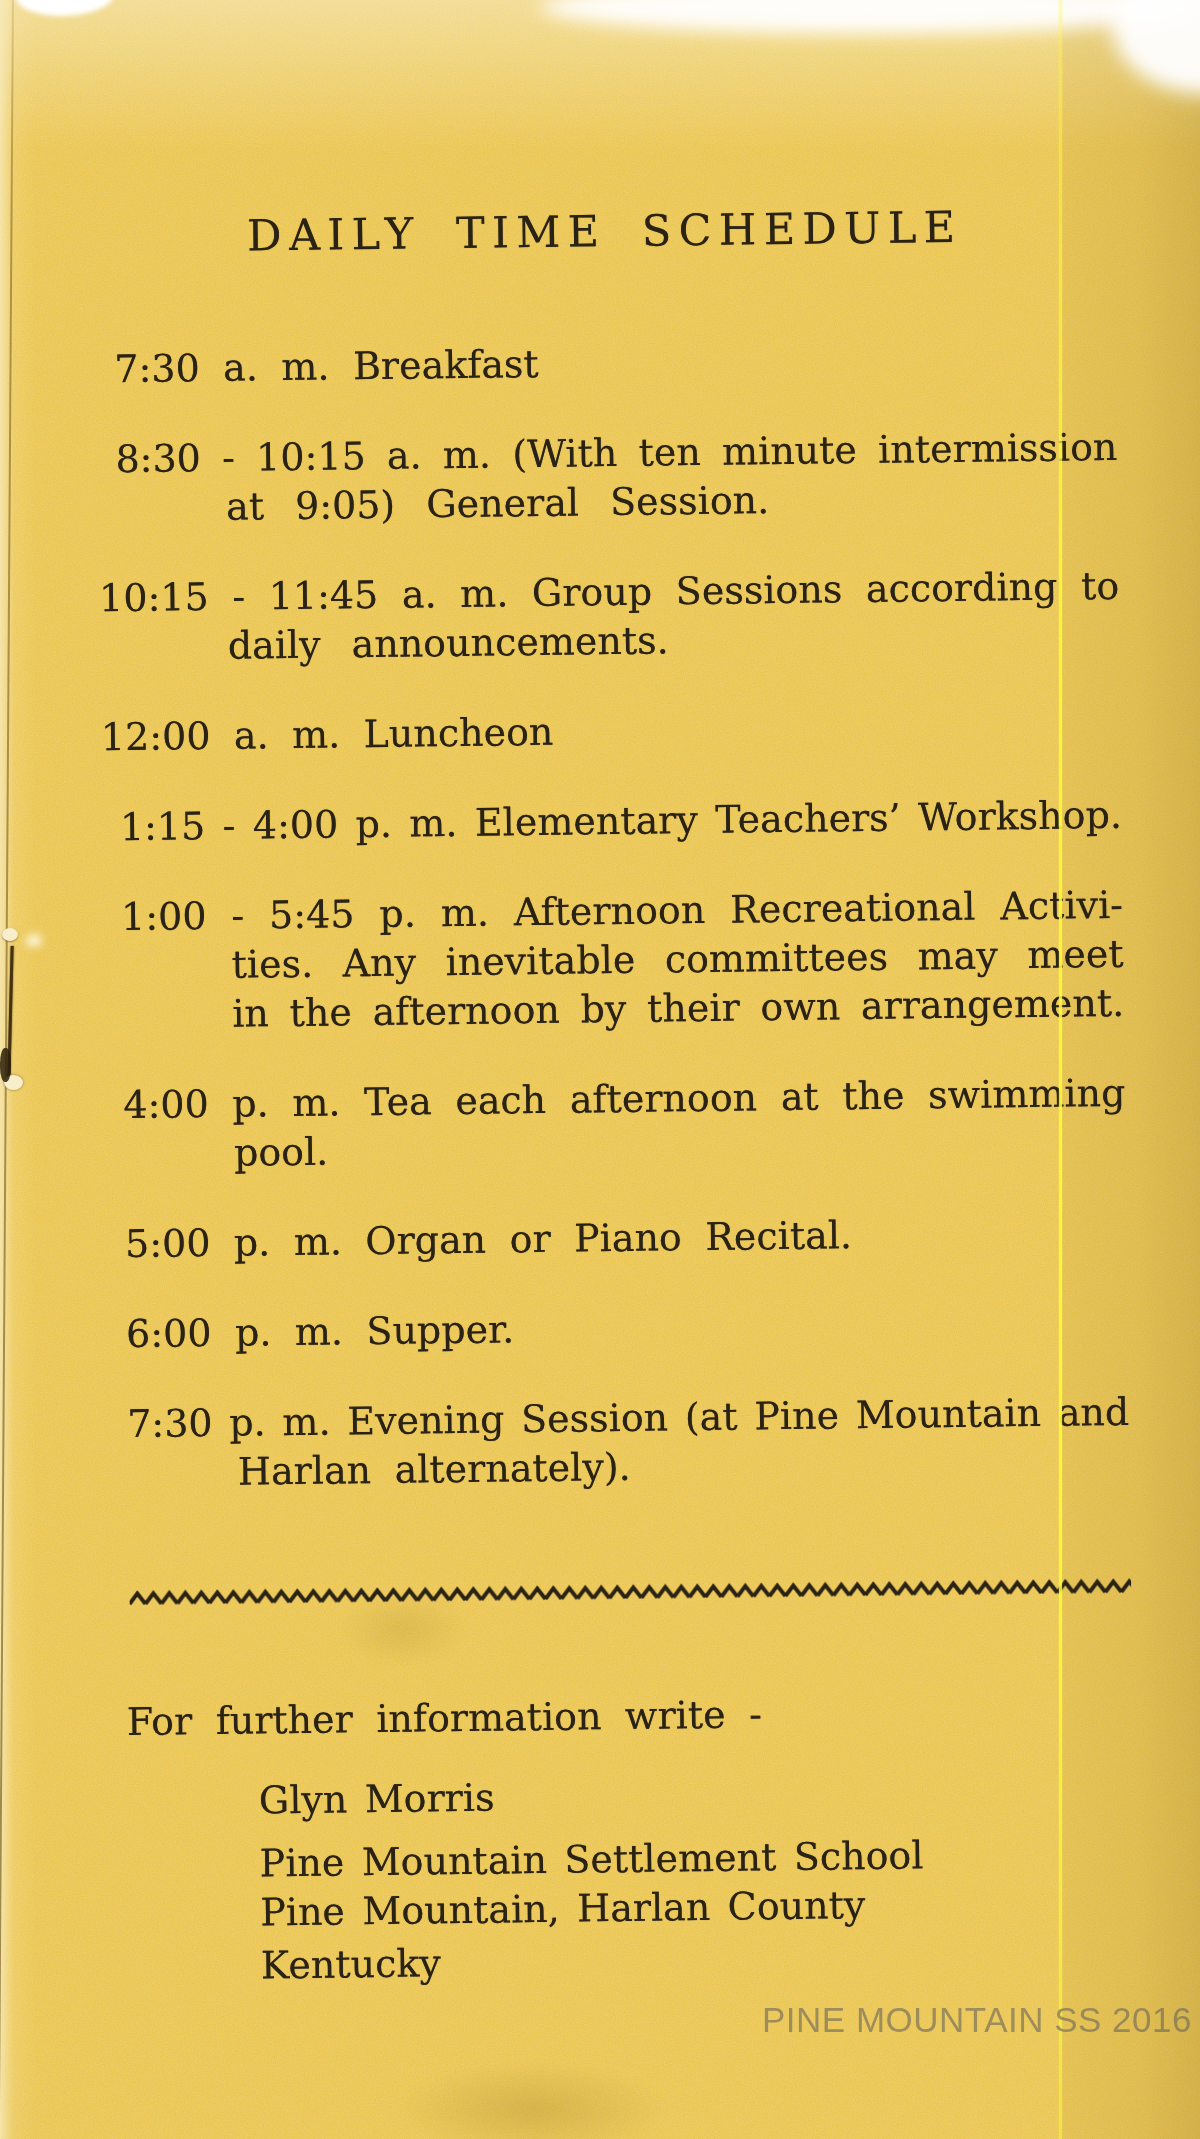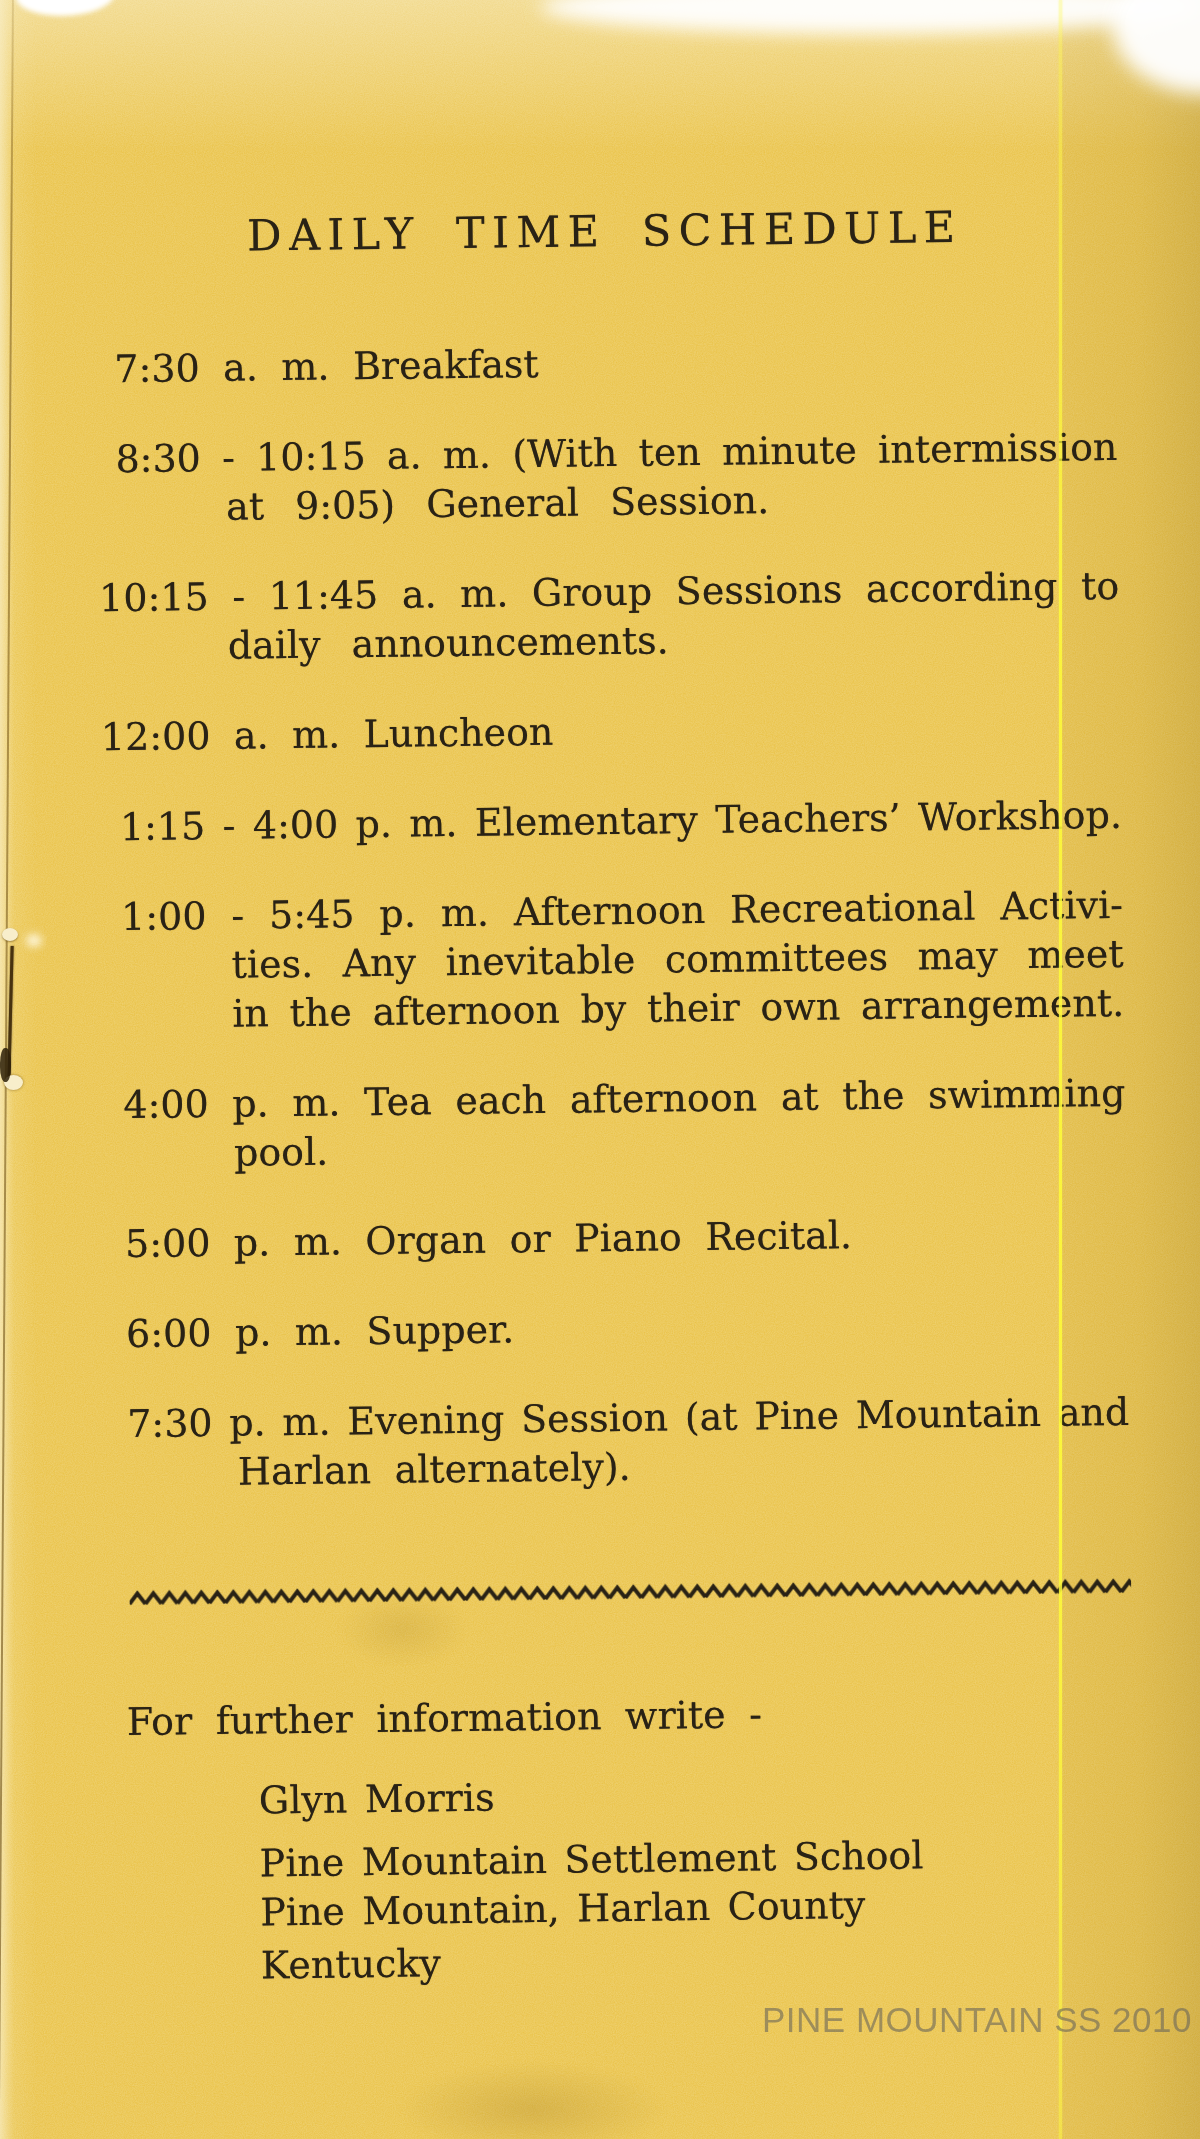--- a/index.html
+++ b/index.html
@@ -164,15 +164,15 @@
     <div class="fold-line"></div>
     <div class="thread"></div>
     <div class="hole-top"></div>
     <div class="hole-bottom"></div>
     <div class="knot"></div>
     <div class="white-band"></div>
     <div class="white-corner"></div>
     <div class="white-notch"></div>
     <div class="scan-line"></div>
 
-    <div class="watermark">PINE MOUNTAIN SS 2010</div>
+    <div class="watermark">PINE MOUNTAIN SS 2016</div>
   </div>
 </div>
 
 </body></html>

